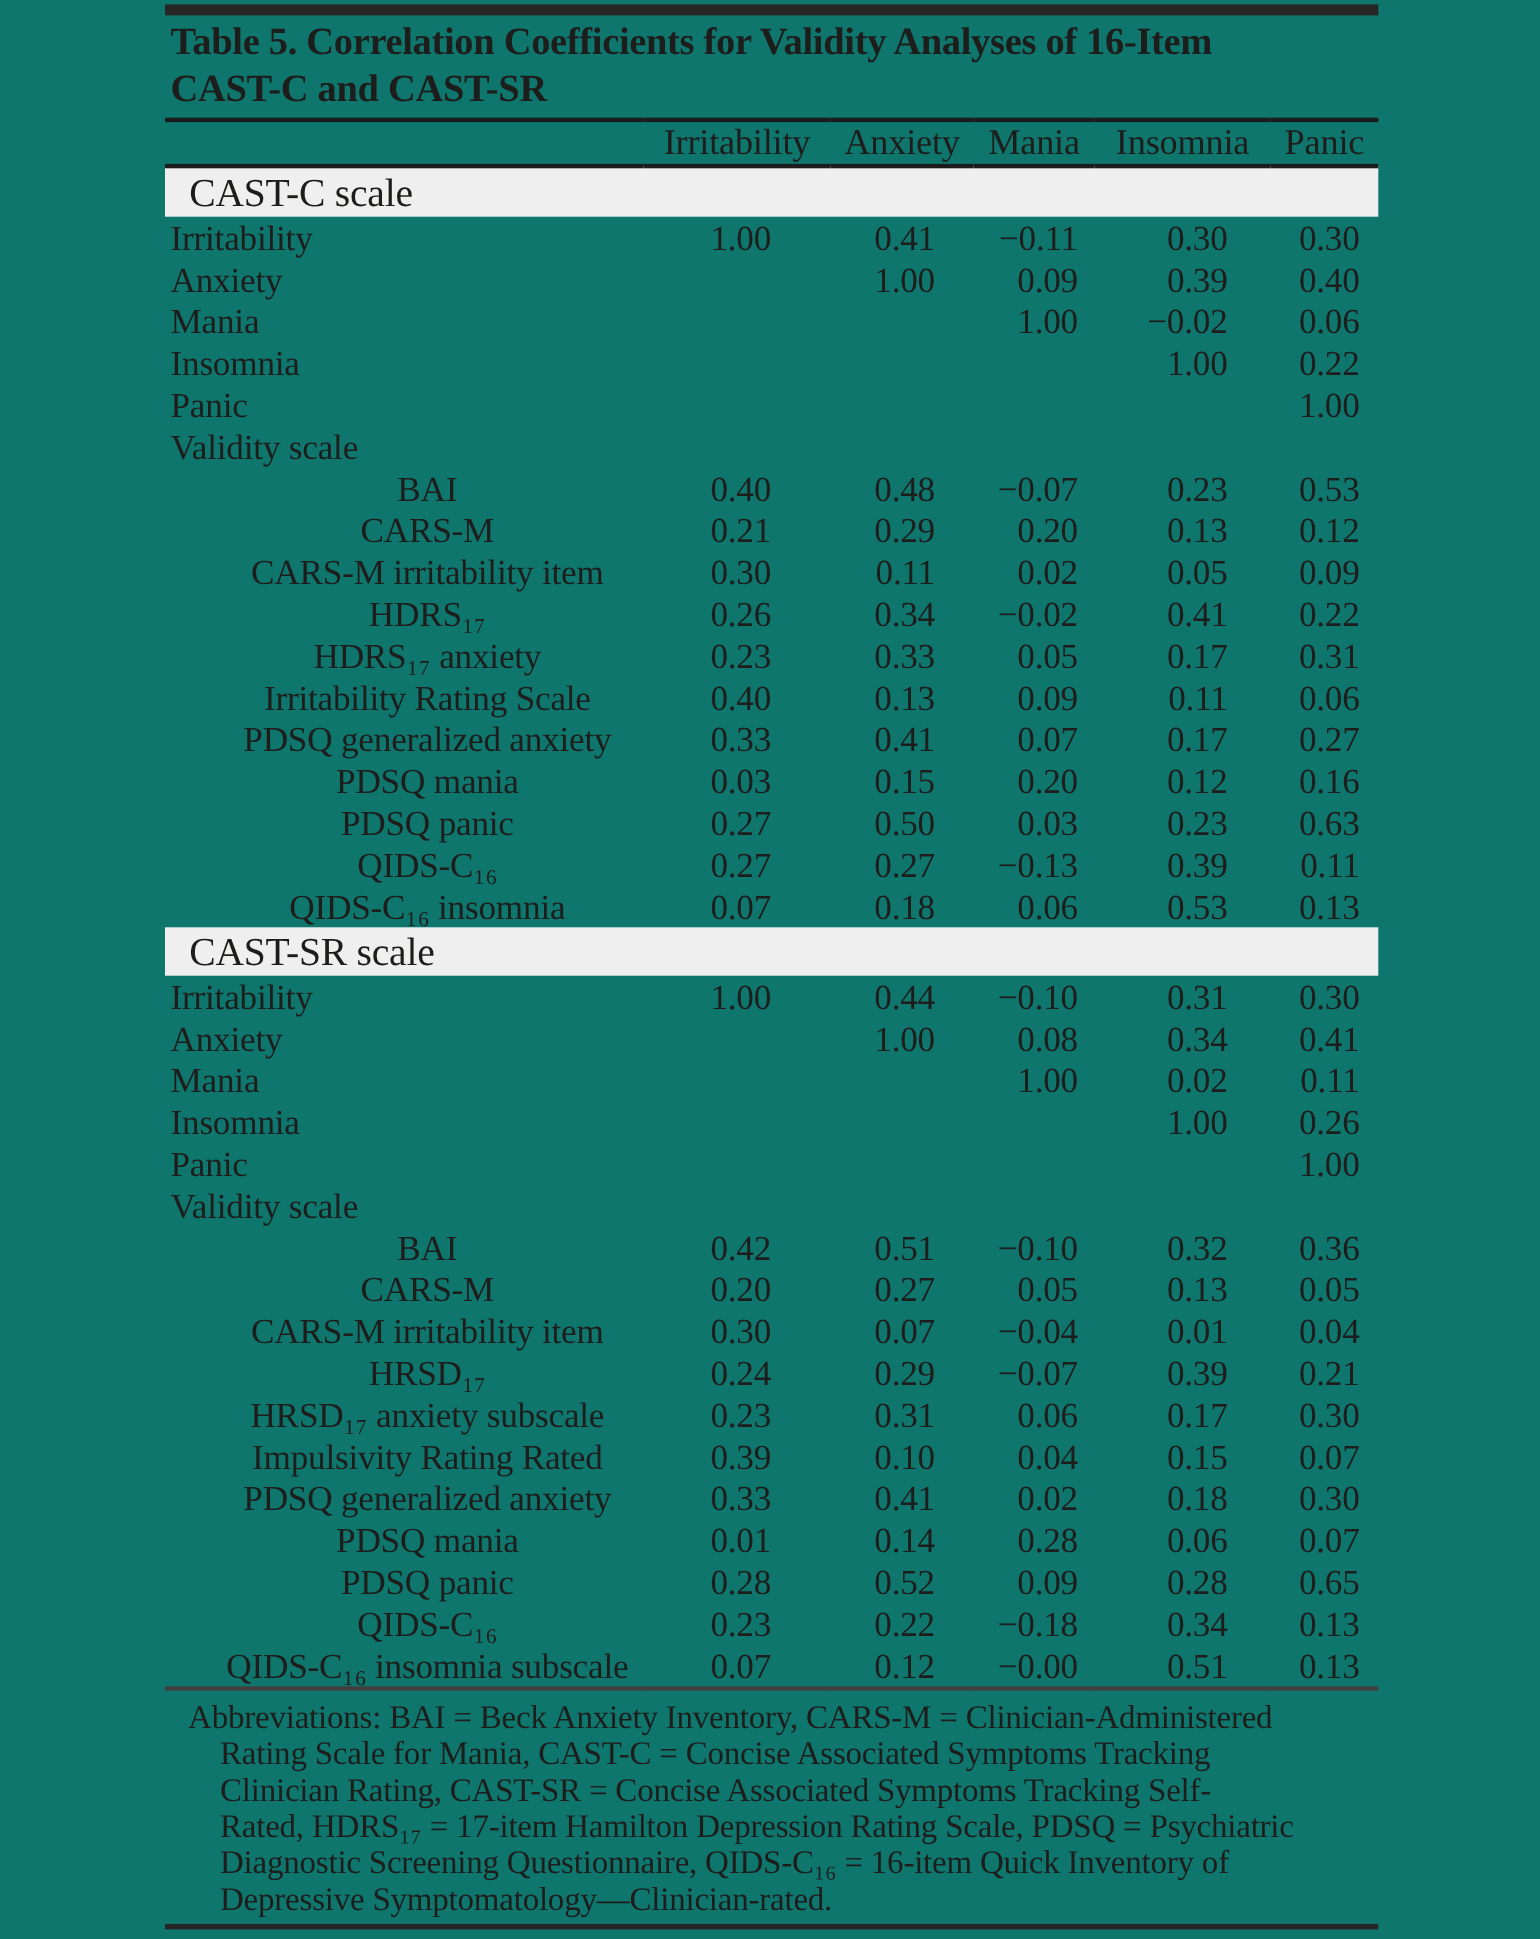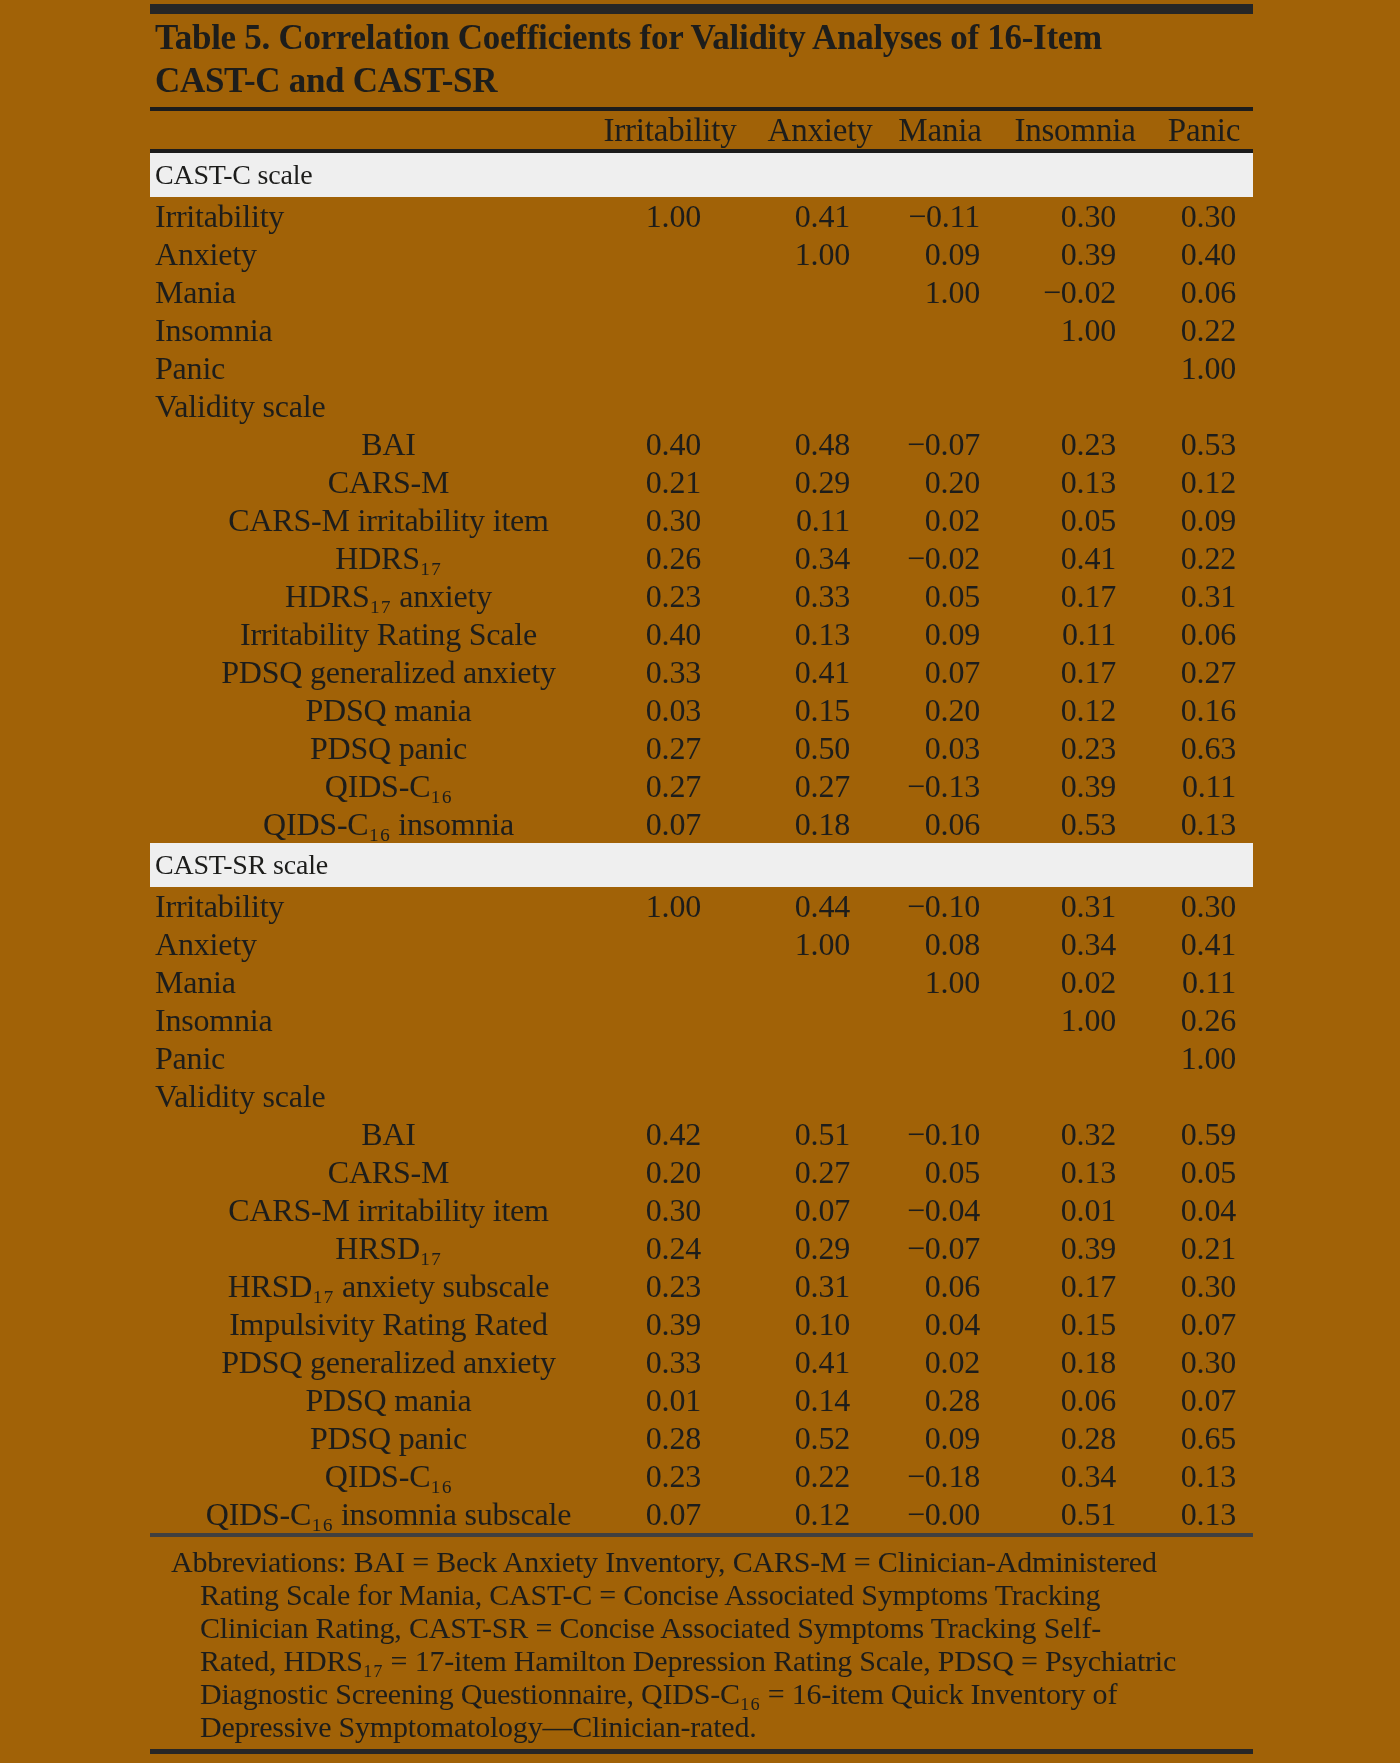--- a/index.html
+++ b/index.html
@@ -1,20 +1,20 @@
 <!DOCTYPE html>
 <html><head>
 <meta charset="utf-8">
 <style>
   html, body { margin: 0; padding: 0; background: #ffffff; }
   .page {
     position: relative;
     width: 1400px;
     height: 1763px;
-    background: #a16207;
+    background: #0f766e;
     font-family: "Liberation Serif", "DejaVu Serif", serif;
     color: #1d1d1b;
     overflow: hidden;
   }
   .inner {
     position: absolute;
     left: 150px;
     top: 0;
     width: 1103px;
   }
@@ -47,22 +47,22 @@
     padding: 0;
     vertical-align: middle;
     border-bottom: 4px solid #1c1c1c;
     letter-spacing: -0.2px;
   }
   td { padding: 0; font-size: 32px; letter-spacing: -0.2px; }
   .band-cell {
     background: #efefef;
     height: 44px;
     vertical-align: middle;
-    padding-left: 5px;
-    font-size: 28px;
+    padding-left: 22px;
+    font-size: 36px;
   }
   .data-row td {
     height: 38px;
     line-height: 38px;
     vertical-align: middle;
   }
   .label { padding-left: 5px; }
   .label.indent { padding-left: 42px; text-align: center; }
   .val { text-align: right; }
   .c0 { padding-right: 54px; }
@@ -306,21 +306,21 @@
             <td class="val c2"></td>
             <td class="val c3"></td>
             <td class="val c4"></td>
           </tr>
           <tr class="data-row">
             <td class="label indent">BAI</td>
             <td class="val c0">0.42</td>
             <td class="val c1">0.51</td>
             <td class="val c2">−0.10</td>
             <td class="val c3">0.32</td>
-            <td class="val c4">0.59</td>
+            <td class="val c4">0.36</td>
           </tr>
           <tr class="data-row">
             <td class="label indent">CARS-M</td>
             <td class="val c0">0.20</td>
             <td class="val c1">0.27</td>
             <td class="val c2">0.05</td>
             <td class="val c3">0.13</td>
             <td class="val c4">0.05</td>
           </tr>
           <tr class="data-row">

